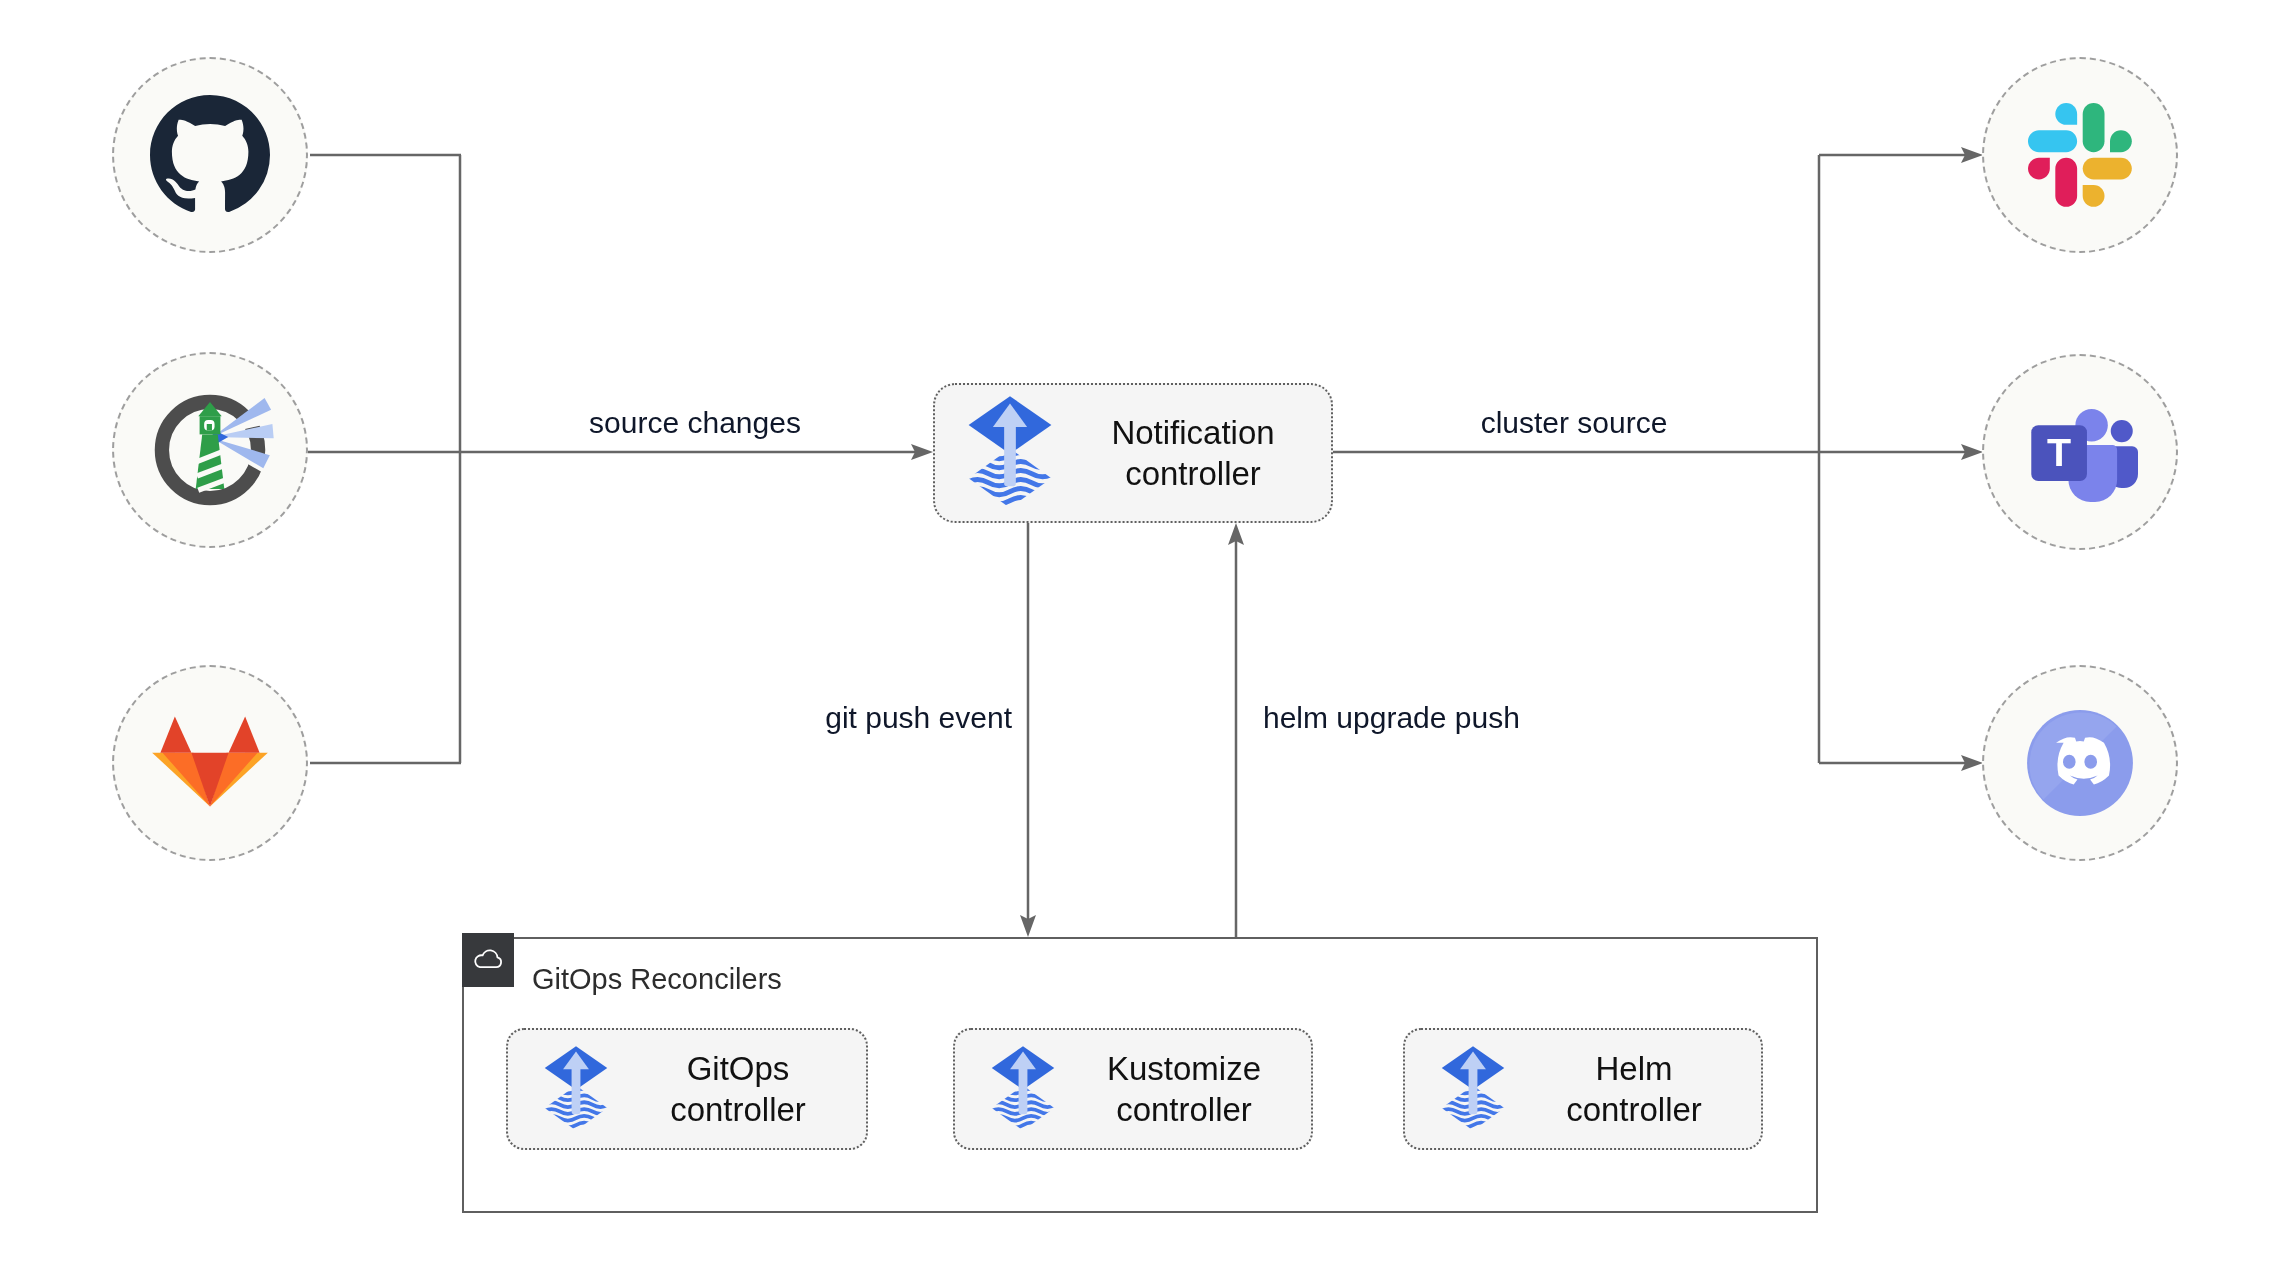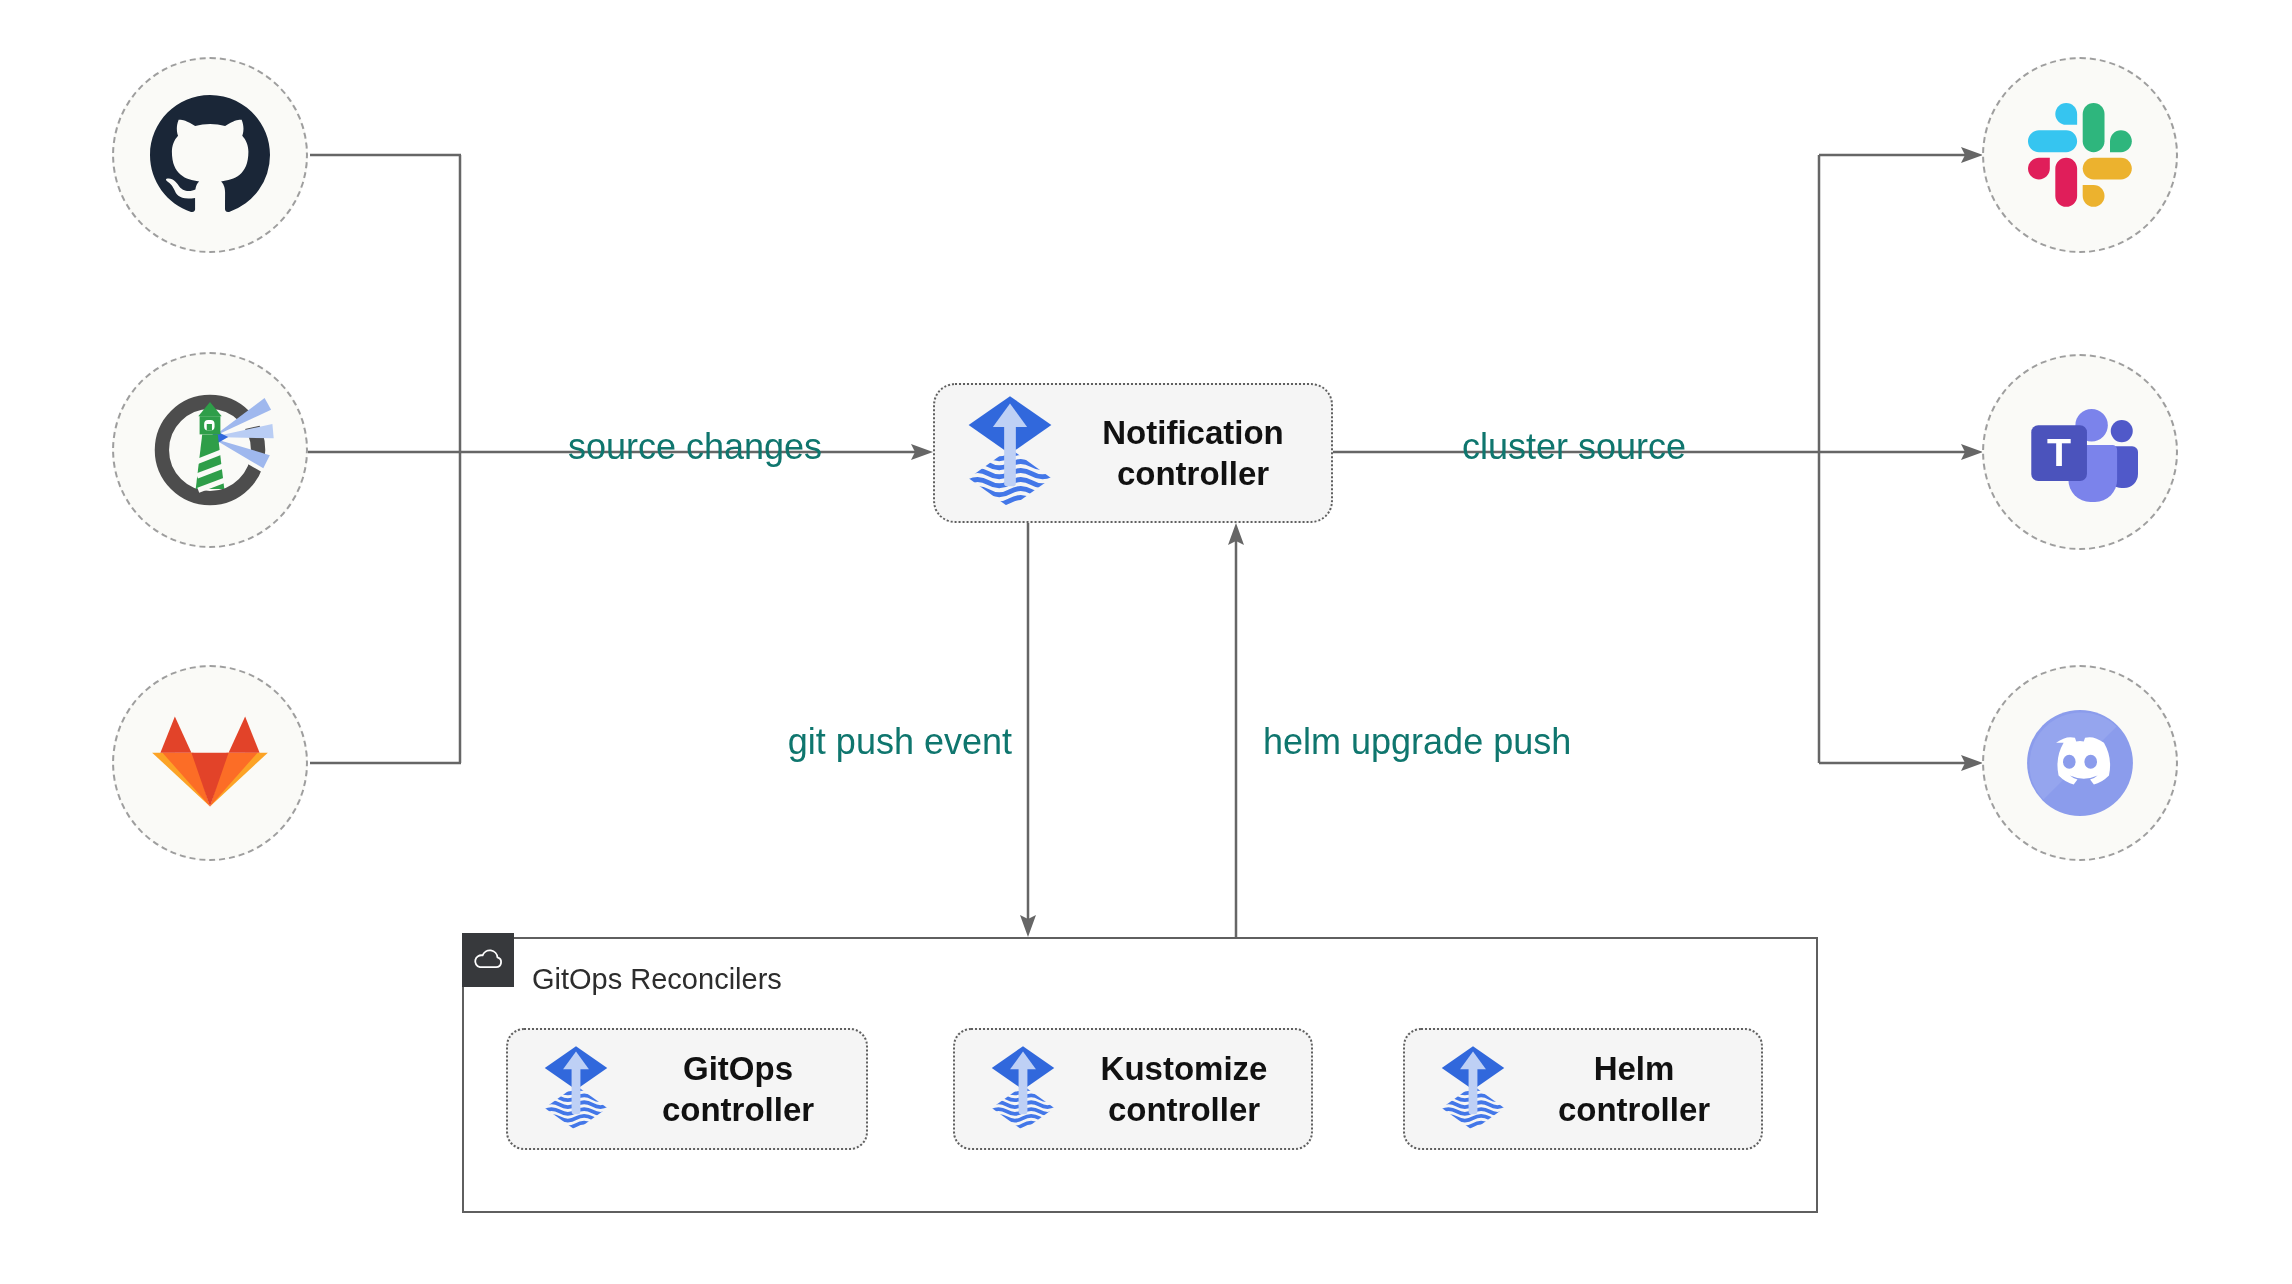--- a/index.html
+++ b/index.html
@@ -13,24 +13,23 @@
     border:2px dashed #9e9e9e;background:#fafaf7;
     display:flex;align-items:center;justify-content:center;box-sizing:border-box;
   }
   .node-box{
     position:absolute;border:2.5px dotted #5f5f5f;border-radius:22px;background:#f5f5f5;
     display:flex;align-items:center;box-sizing:border-box;
   }
   .node-box .nb-label{
     flex:1;text-align:center;color:#111111;font-size:33px;line-height:1.25;
     padding:0 18px;
-    font-weight:bold;
   }
   .edge-label{
-    position:absolute;color:#0f766e;font-size:36px;white-space:nowrap;margin-top:24px;
+    position:absolute;color:#0f172a;font-size:30px;white-space:nowrap;
   }
   .container-box{
     position:absolute;left:462px;top:937px;width:1356px;height:276px;
     border:2px solid #5f5f5f;background:#ffffff;box-sizing:border-box;
   }
   .container-tab{
     position:absolute;left:462px;top:933px;width:52px;height:54px;background:#37393c;
     display:flex;align-items:center;justify-content:center;
   }
   .container-label{

